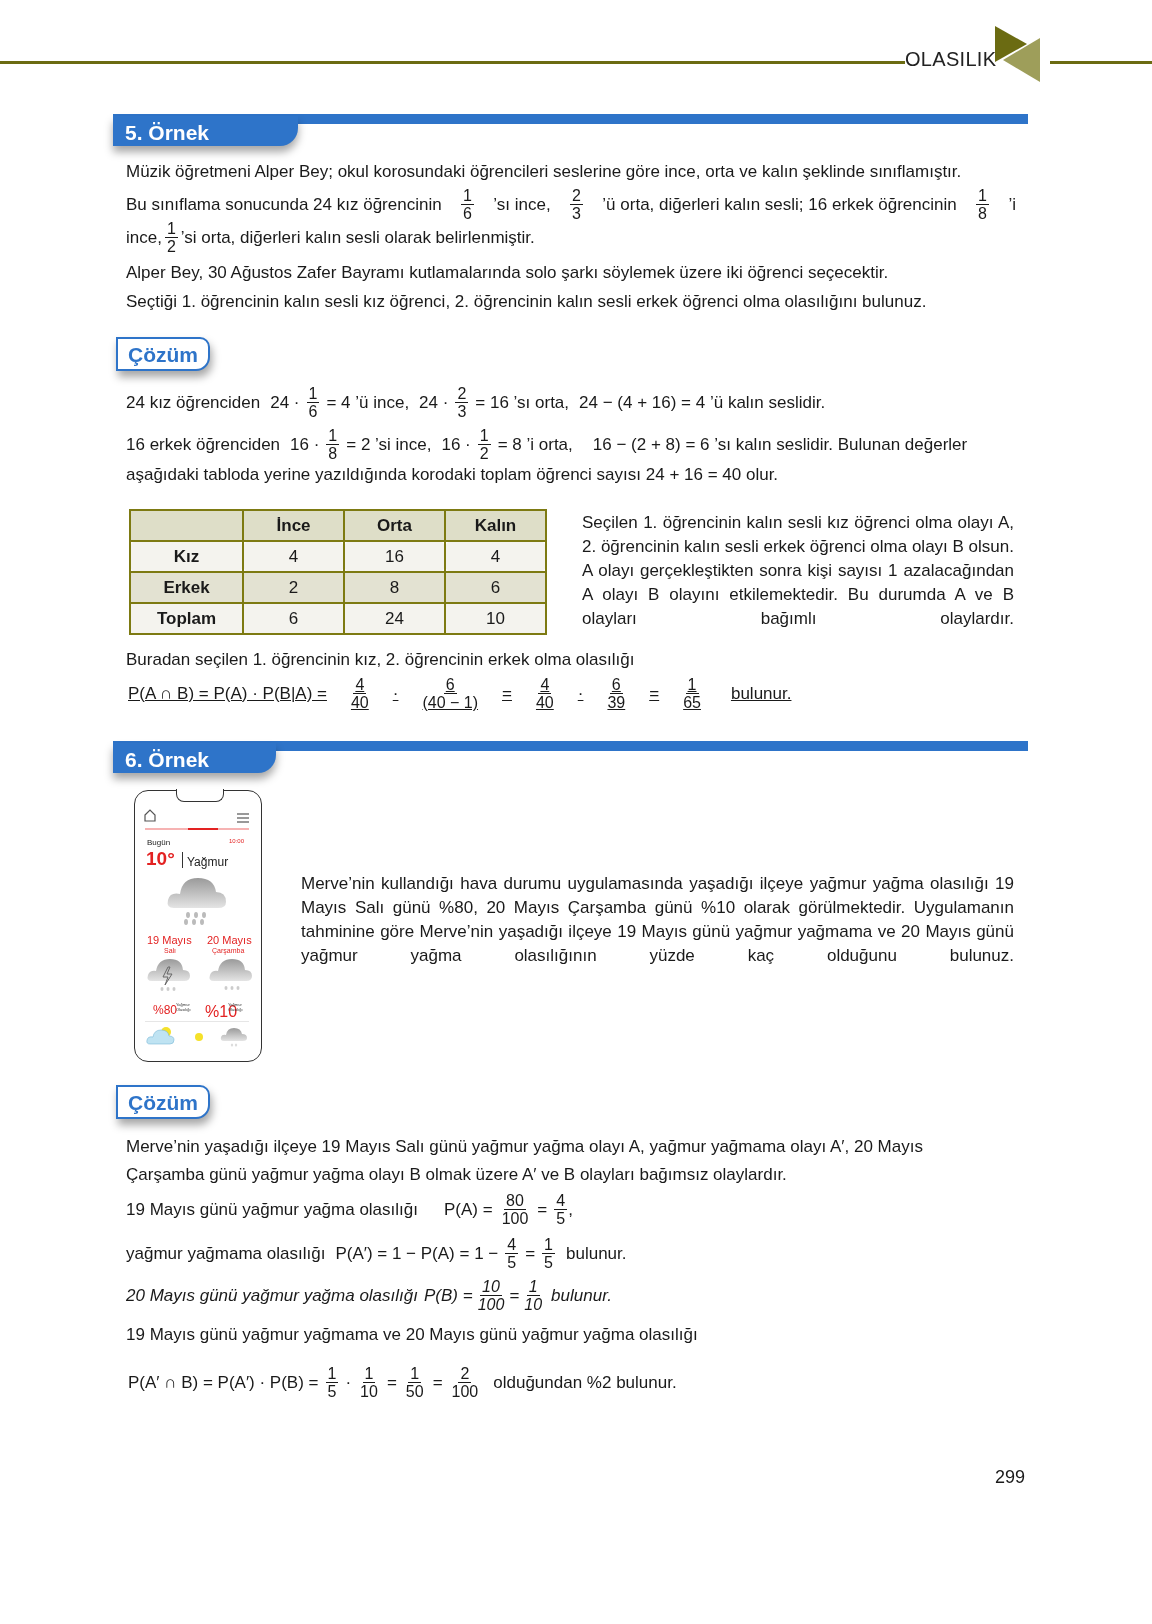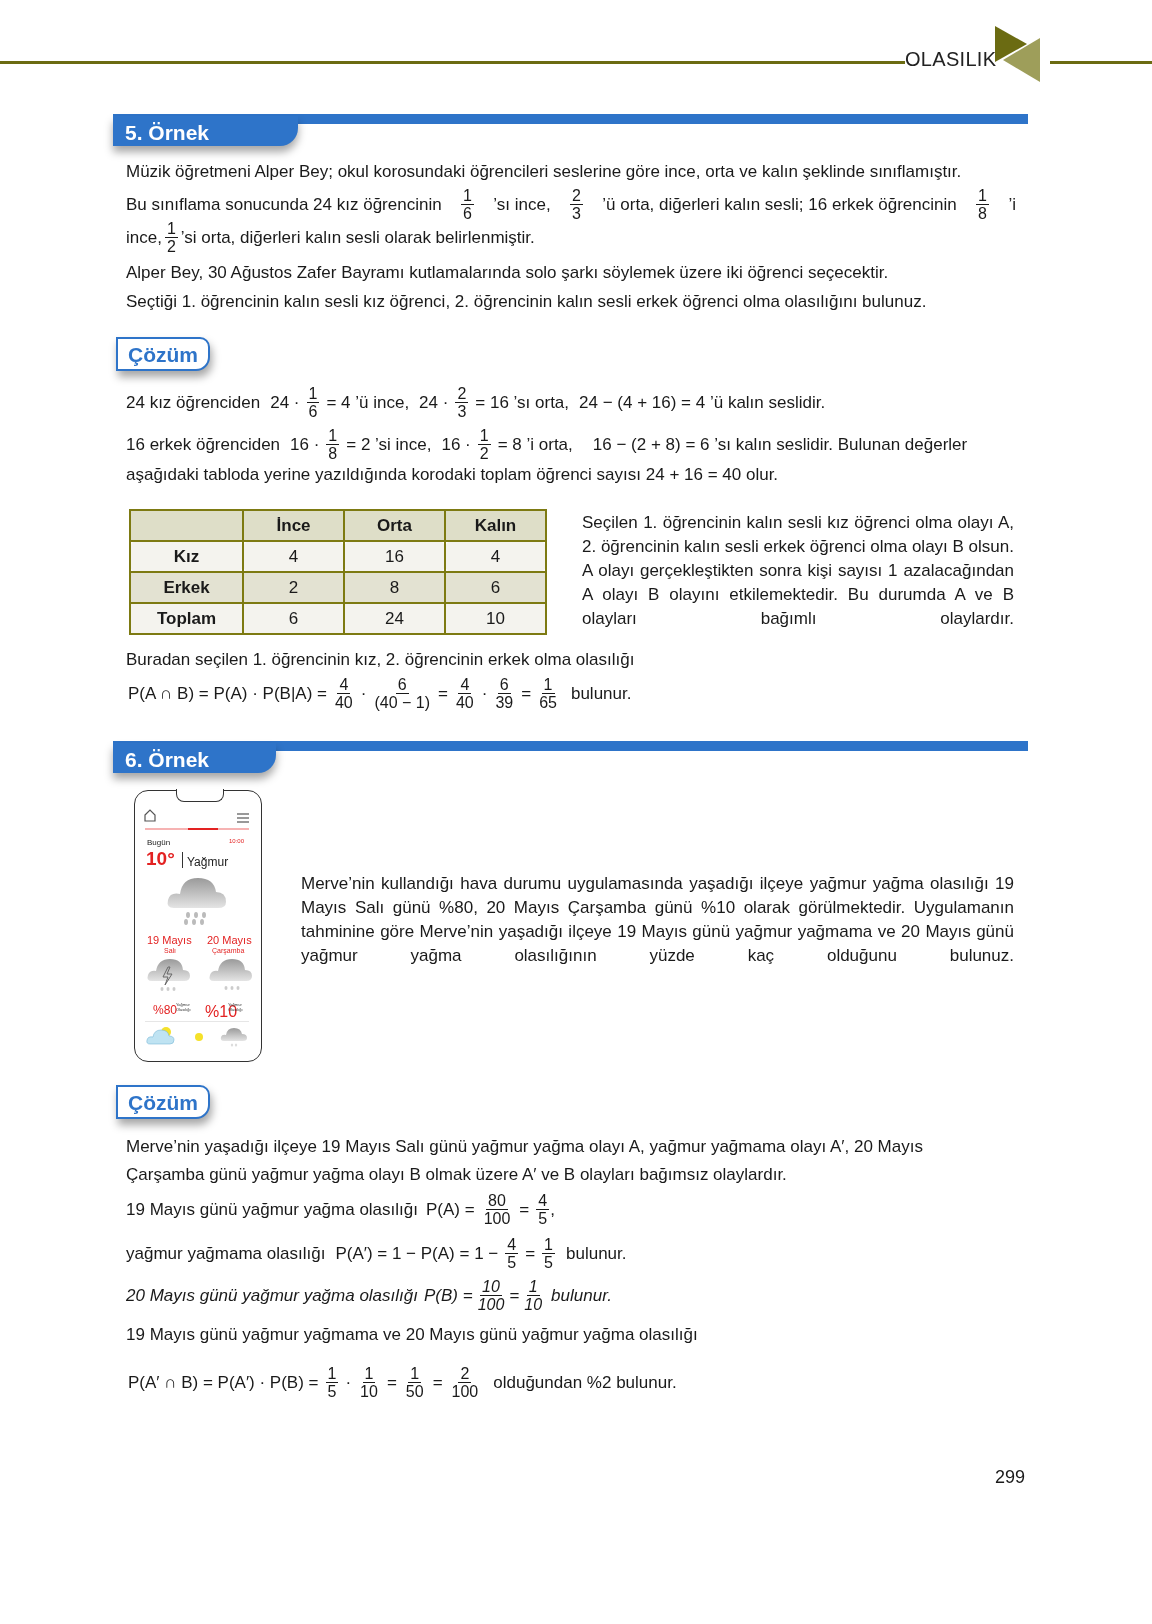--- a/index.html
+++ b/index.html
@@ -150,21 +150,21 @@
     <td>6</td>
     <td>24</td>
     <td>10</td>
   </tr>
 </tbody>
   </table>
 
 <div class="abs p just" style="left:582px; top:511px; width:432px;">Seçilen 1. öğrencinin kalın sesli kız öğrenci olma olayı A, 2. öğrencinin kalın sesli erkek öğrenci olma olayı B olsun. A olayı gerçekleştikten sonra kişi sayısı 1 azalacağından A olayı B olayını etkilemektedir. Bu durumda A ve B olayları bağımlı olaylardır.</div>
 
 <div class="abs p" style="left:126px; top:648px;">Buradan seçilen 1. öğrencinin kız, 2. öğrencinin erkek olma olasılığı</div>
-<div class="abs p" style="left:128px; top:676px; display:flex; align-items:center; gap:3px;">
+<div class="abs p" style="left:128px; top:676px; display:flex; align-items:center; gap:19px;text-decoration:underline;">
   <span>P(A ∩ B) = P(A) · P(B|A) =</span>
   <span class="frac">
       <span class="num">4</span>
       <span class="den">40</span>
     </span>
   <span>·</span>
   <span class="frac">
       <span class="num">6</span>
       <span class="den">(40 − 1)</span>
     </span>
@@ -266,21 +266,21 @@
 
 <div class="abs p just" style="left:301px; top:872px; width:713px;">Merve’nin kullandığı hava durumu uygulamasında yaşadığı ilçeye yağmur yağma olasılığı 19 Mayıs Salı günü %80, 20 Mayıs Çarşamba günü %10 olarak görülmektedir. Uygulamanın tahminine göre Merve’nin yaşadığı ilçeye 19 Mayıs günü yağmur yağmama ve 20 Mayıs günü yağmur yağma olasılığının yüzde kaç olduğunu bulunuz.</div>
 
 <div class="abs coz-tab" style="left:116px; top:1085px; width:94px;">Çözüm</div>
 
 <div class="abs p" style="left:126px; top:1135px;">Merve’nin yaşadığı ilçeye 19 Mayıs Salı günü yağmur yağma olayı A, yağmur yağmama olayı  A′, 20 Mayıs</div>
 <div class="abs p" style="left:126px; top:1163px;">Çarşamba günü yağmur yağma olayı B olmak üzere  A′  ve B olayları bağımsız olaylardır.</div>
 
 <div class="abs p" style="left:126px; top:1192px; display:flex; align-items:center; gap:4px;">
   <span>19 Mayıs günü yağmur yağma olasılığı</span>
-  <span style="margin-left:4px">P(A) =</span>
+  <span style="margin-left:22px">P(A) =</span>
   <span class="frac">
       <span class="num">80</span>
       <span class="den">100</span>
     </span>
   <span>=</span>
   <span class="frac">
       <span class="num">4</span>
       <span class="den">5</span>
     </span>
   <span style="margin-left:-6px">,</span>

